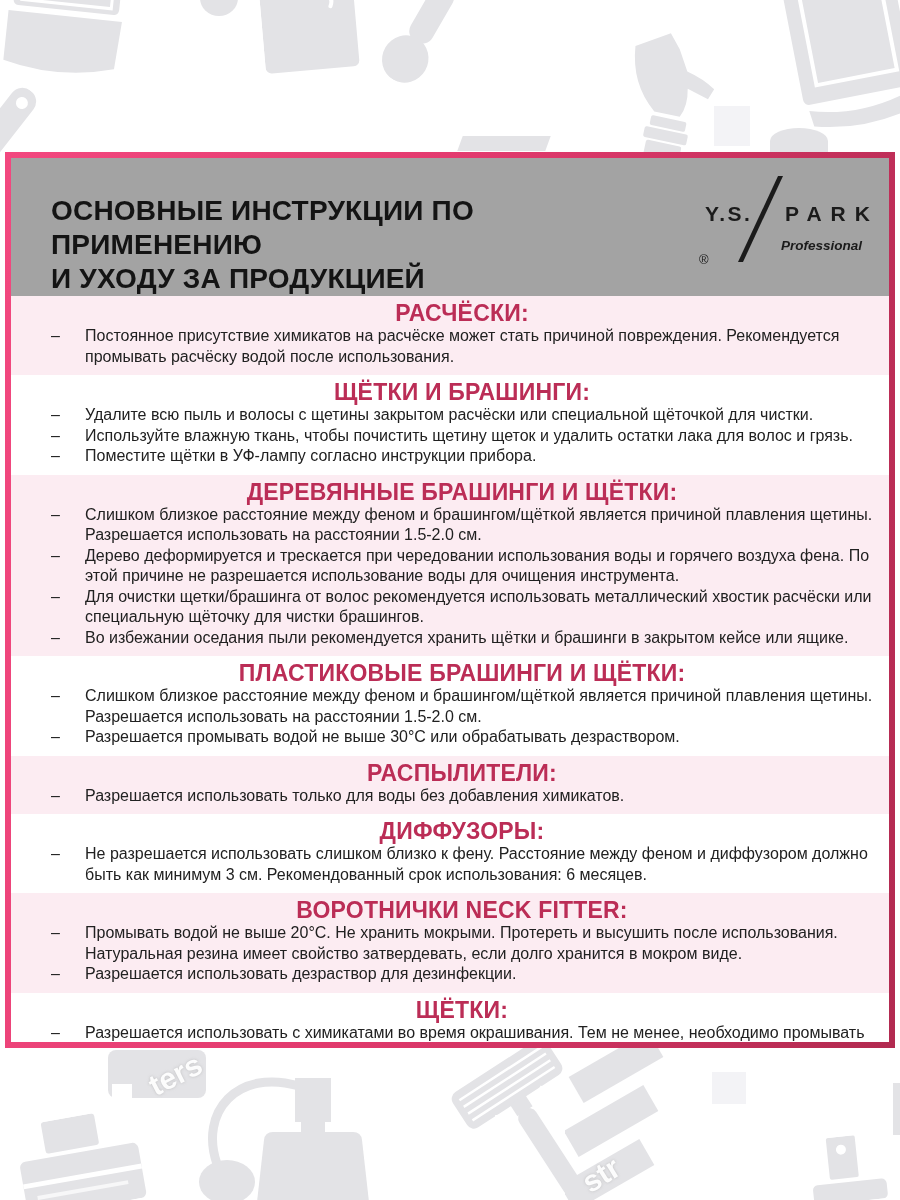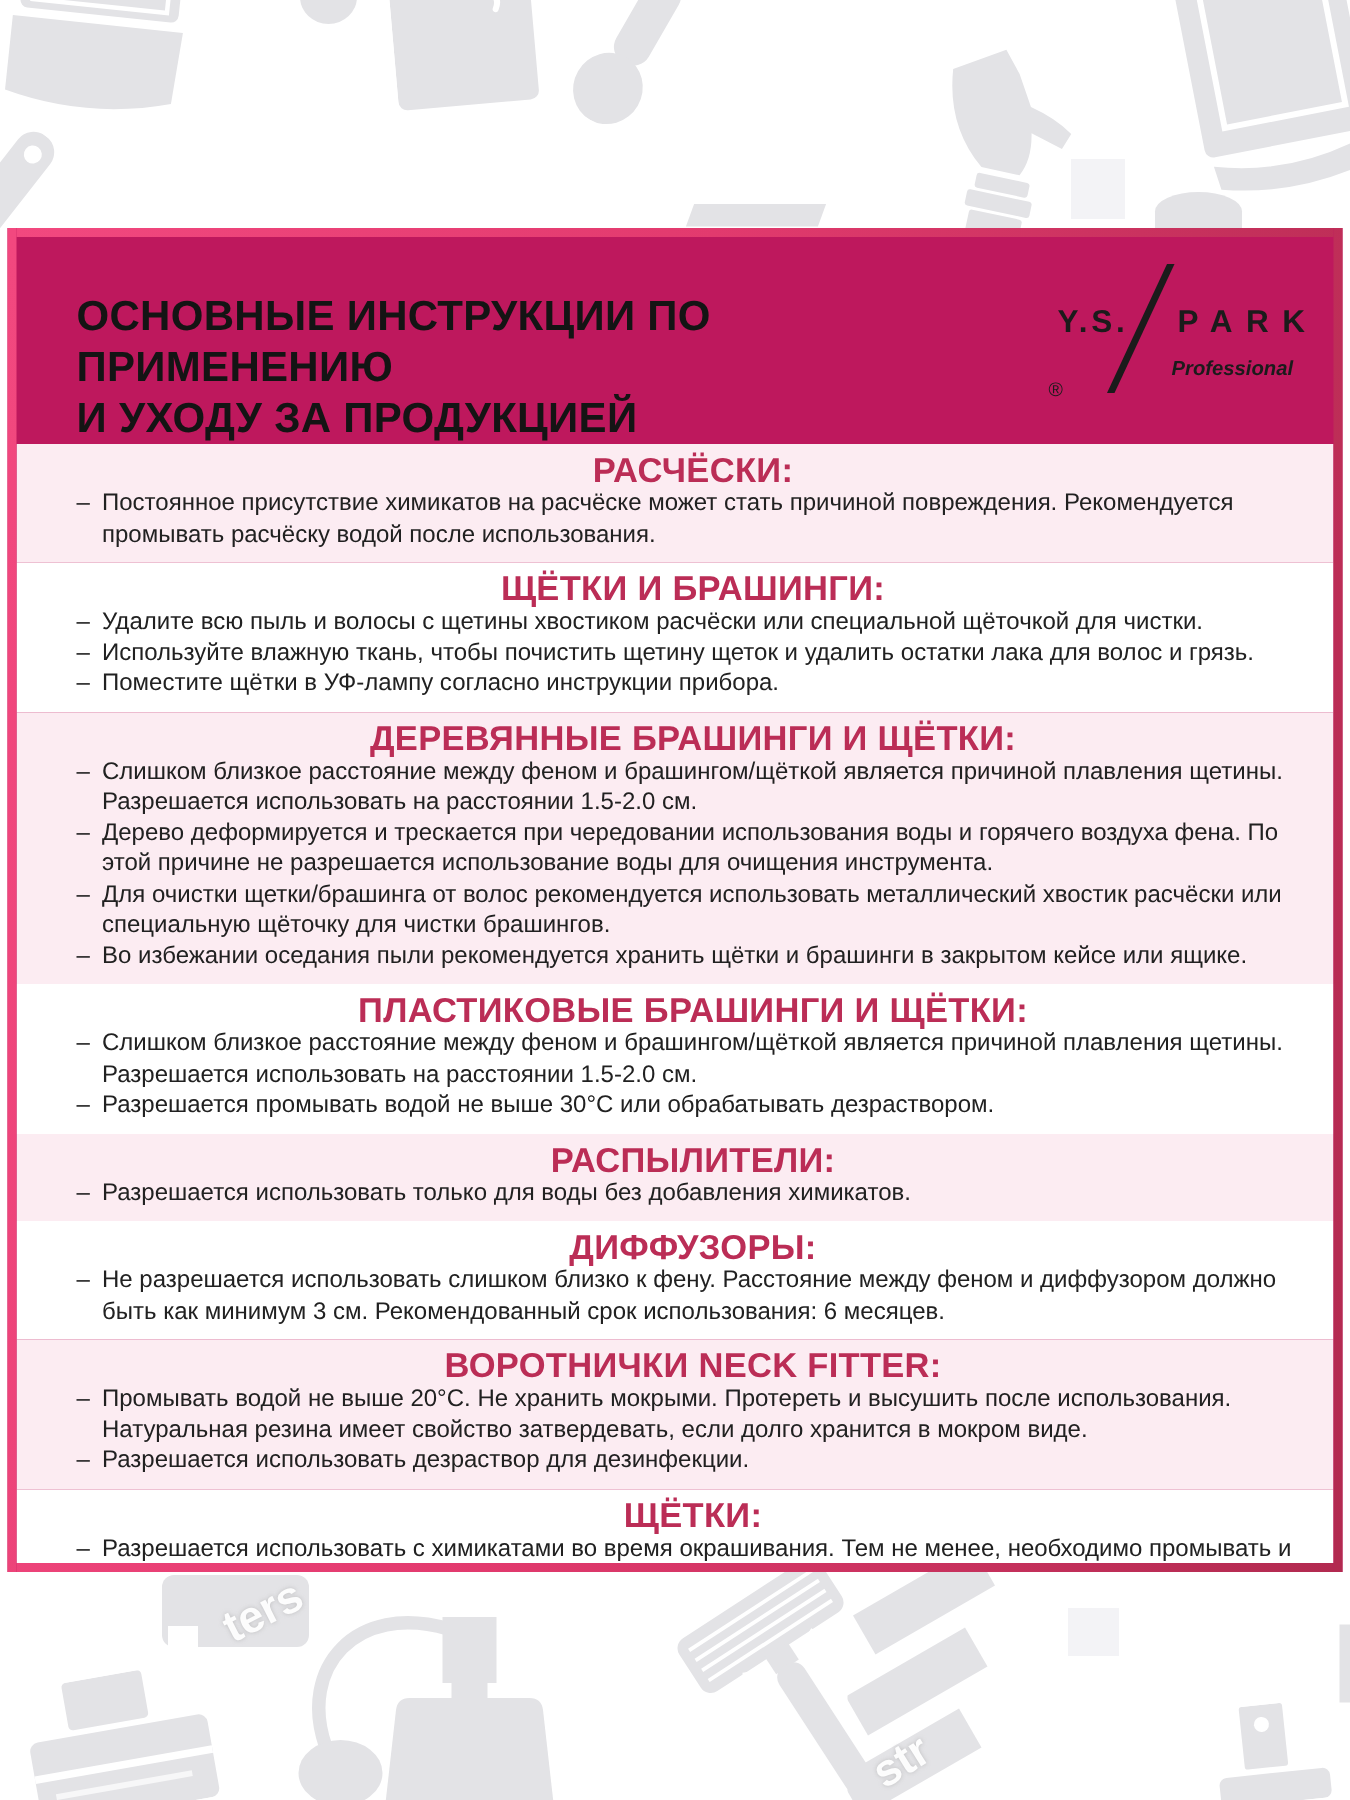--- a/index.html
+++ b/index.html
@@ -19,21 +19,21 @@
     pointer-events:none;
   }
   .wm-classic{
     position:absolute;top:1046px;right:5px;text-align:right;
     font-size:27px;font-weight:bold;letter-spacing:2px;
     color:#cdced0;line-height:37px;
   }
   
   .card{
     position:absolute;left:5px;top:152px;width:890px;height:896px;
-    box-sizing:border-box;background:#be185d;
+    box-sizing:border-box;background:#a3a3a3;
     border:6px solid #e23a6e;
     border-image:linear-gradient(100deg,#f2487f 0%,#e23a6e 45%,#b22a50 100%) 1;
     display:flex;flex-direction:column;overflow:hidden;z-index:5;
   }
   .card-header{position:relative;flex:0 0 118px;}
   .card-title{
     margin:0;padding:36px 230px 0 40px;
     font-size:28px;line-height:34px;font-weight:bold;color:#141414;
     white-space:pre-line;letter-spacing:0.2px;
   }
@@ -44,21 +44,21 @@
   .band{padding:6px 16px 8px 40px;}
   .band.pink{background:#fcecf2;}
   .band.white{background:#ffffff;}
   .band h2{
     margin:0 0 2px 0;font-size:23px;line-height:22px;font-weight:bold;
     color:#bb2d56;letter-spacing:0.2px;text-align:center;
   }
   .band ul{margin:0;padding:0;list-style:none;}
   .band li{display:flex;font-size:16px;line-height:20.5px;color:#212121;}
   .band .dash{flex:0 0 17px;}
-  .band .btext{flex:1;}
+  .band .btext{flex:1;margin-left:17px;}
 </style>
 </head>
 <body>
 
 <div class="bg-icon" style="left:5px;top:-28px;transform:rotate(6deg);">
   <svg width="120" height="112" viewBox="0 0 120 112">
     <rect class="ico" x="6" y="0" width="106" height="38" rx="5"></rect>
     <rect x="14" y="4" width="90" height="28" fill="none" stroke="#ffffff" stroke-width="3"></rect>
     <path class="ico" d="M2 44 h114 l-3 48 q-55 16 -111 2 z"></path>
   </svg>
@@ -185,21 +185,21 @@
             <span class="dash">–</span>
             <span class="btext">Постоянное присутствие химикатов на расчёске может стать причиной повреждения. Рекомендуется промывать расчёску водой после использования.</span>
           </li>
         </ul>
       </section>
       <section class="band white">
         <h2>ЩЁТКИ И БРАШИНГИ:</h2>
         <ul>
           <li>
             <span class="dash">–</span>
-            <span class="btext">Удалите всю пыль и волосы с щетины хвостиком расчёски или специальной щёточкой для чистки.</span>
+            <span class="btext">Удалите всю пыль и волосы с щетины закрытом расчёски или специальной щёточкой для чистки.</span>
           </li>
           <li>
             <span class="dash">–</span>
             <span class="btext">Используйте влажную ткань, чтобы почистить щетину щеток и удалить остатки лака для волос и грязь.</span>
           </li>
           <li>
             <span class="dash">–</span>
             <span class="btext">Поместите щётки в УФ-лампу согласно инструкции прибора.</span>
           </li>
         </ul>

